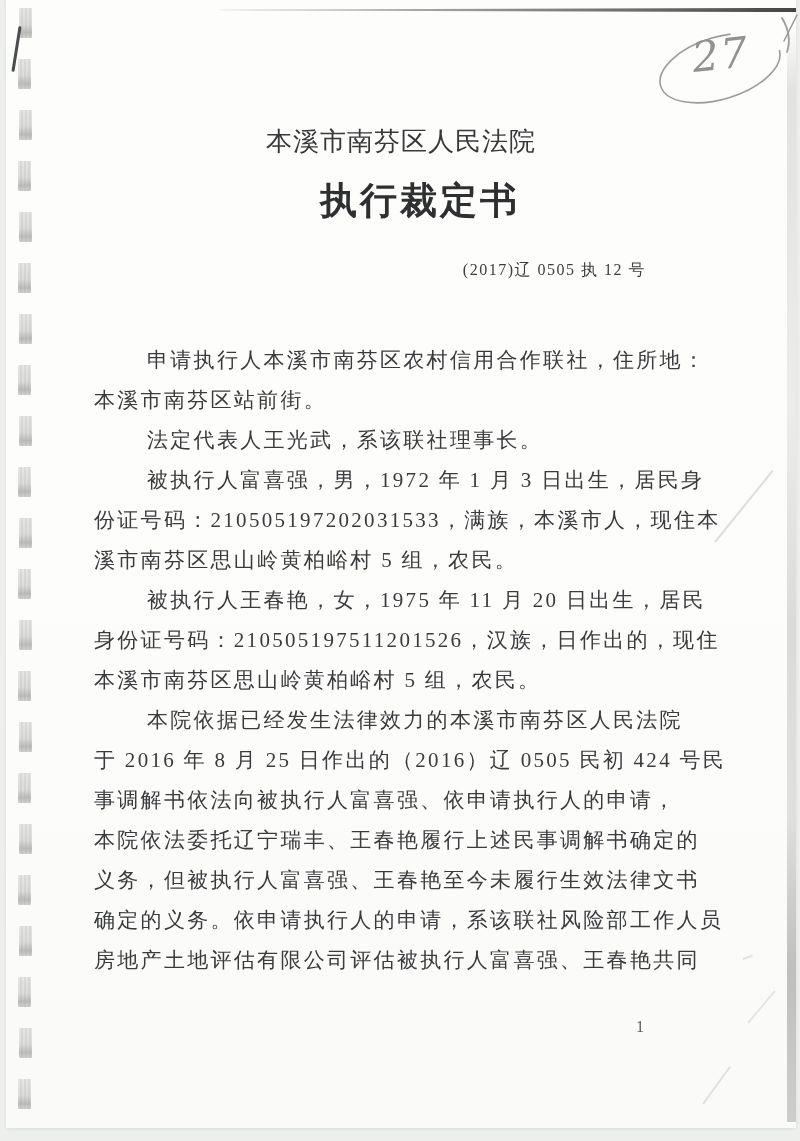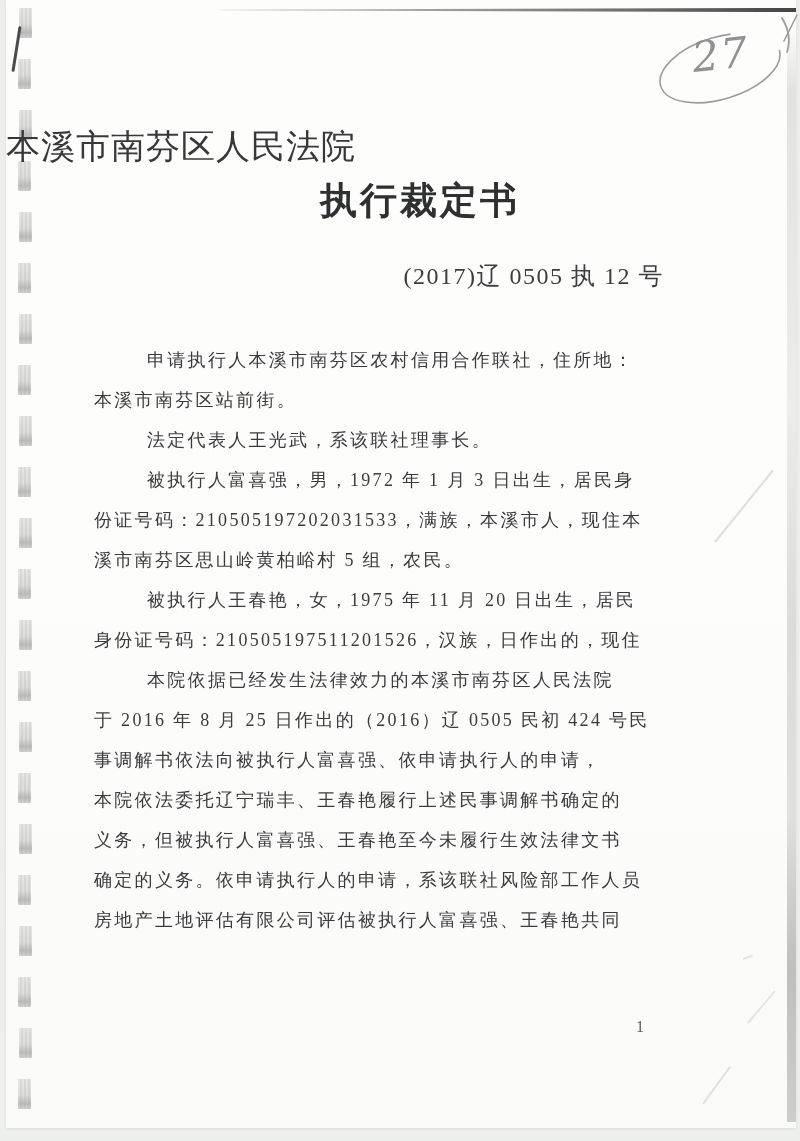--- a/index.html
+++ b/index.html
@@ -52,40 +52,41 @@
     font-family: "DejaVu Serif", serif;
     font-style: italic; font-size: 42px; color: #8f9193;
     transform: rotate(-6deg);
     letter-spacing: 2px;
     user-select: none;
   }
 
   
   .court-name {
     position: absolute; left: 0; top: 124px; width: 100%;
-    font-size: 34px; letter-spacing: 1px; color: #37383a;
+    text-align: center;
+    font-size: 26px; letter-spacing: 1px; color: #37383a;
   }
   .doc-title {
     position: absolute; left: 0; top: 176px; width: 100%;
     text-align: center;
     font-size: 37px; font-weight: bold; letter-spacing: 3px; color: #2e2f31; padding-left: 19px;
   }
   .case-no {
-    position: absolute; right: 132px; top: 260px;
-    font-size: 24px; letter-spacing: 1.5px; color: #3c3d3f;
+    position: absolute; right: 150px; top: 260px;
+    font-size: 16px; letter-spacing: 1.5px; color: #3c3d3f;
   }
 
   
   .body-text {
     position: absolute; left: 88px; top: 340px; width: 620px;
     color: #3a3b3d;
   }
   .line {
     height: 40px; line-height: 40px;
-    font-size: 18px; letter-spacing: 2.3px;
+    font-size: 21px; letter-spacing: 2.3px;
     white-space: nowrap;
   }
   .line.indent { text-indent: 53px; }
 
   .page-no {
     position: absolute; left: 630px; top: 1018px;
     font-size: 16px; color: #5a5b5d;
   }
 
   
@@ -158,20 +159,21 @@
 
     <div class="body-text" id="body-text">
         <div class="line indent">申请执行人本溪市南芬区农村信用合作联社，住所地：</div>
         <div class="line">本溪市南芬区站前街。</div>
         <div class="line indent">法定代表人王光武，系该联社理事长。</div>
         <div class="line indent">被执行人富喜强，男，1972 年 1 月 3 日出生，居民身</div>
         <div class="line">份证号码：210505197202031533，满族，本溪市人，现住本</div>
         <div class="line">溪市南芬区思山岭黄柏峪村 5 组，农民。</div>
         <div class="line indent">被执行人王春艳，女，1975 年 11 月 20 日出生，居民</div>
         <div class="line">身份证号码：210505197511201526，汉族，日作出的，现住</div>
+        <div class="line">本溪市南芬区思山岭黄柏峪村 5 组，农民。</div>
         <div class="line indent">本院依据已经发生法律效力的本溪市南芬区人民法院</div>
         <div class="line">于 2016 年 8 月 25 日作出的（2016）辽 0505 民初 424 号民</div>
         <div class="line">事调解书依法向被执行人富喜强、依申请执行人的申请，</div>
         <div class="line">本院依法委托辽宁瑞丰、王春艳履行上述民事调解书确定的</div>
         <div class="line">义务，但被执行人富喜强、王春艳至今未履行生效法律文书</div>
         <div class="line">确定的义务。依申请执行人的申请，系该联社风险部工作人员</div>
         <div class="line">房地产土地评估有限公司评估被执行人富喜强、王春艳共同</div>
       </div>
 
     <div class="page-no">1</div>

